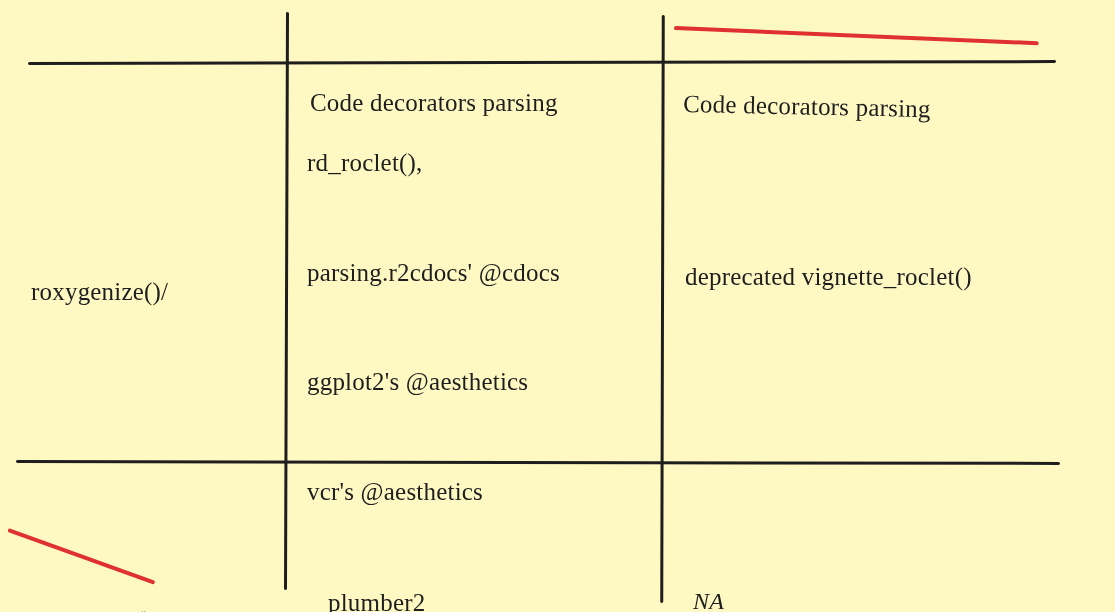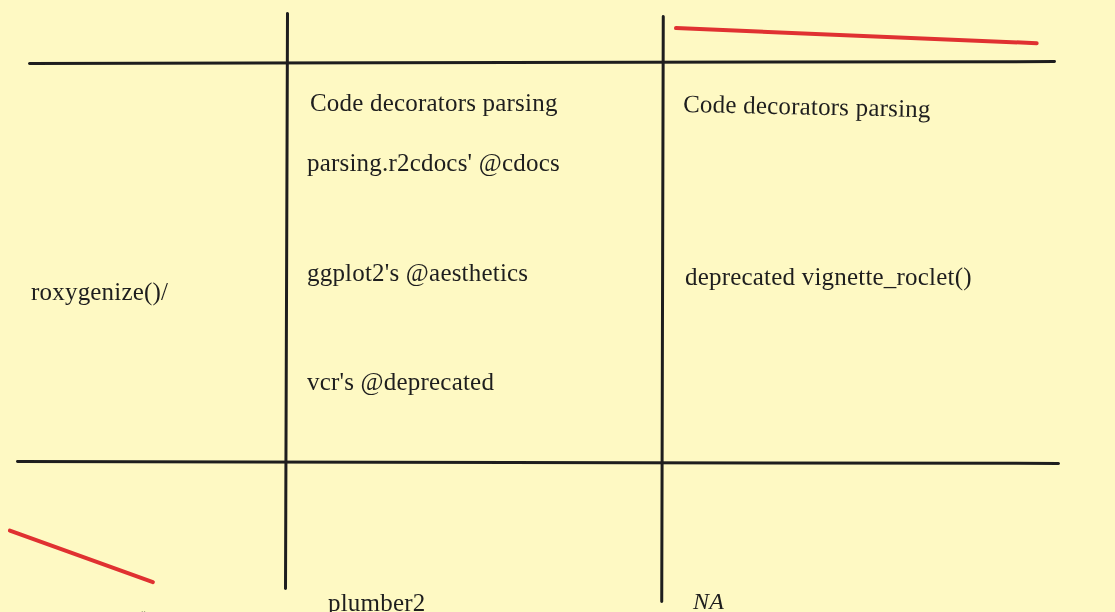--- a/index.html
+++ b/index.html
@@ -59,23 +59,24 @@
   <div class="txt tilt-header" style="left:685px; top:13px;">
     <div class="line">Code decorators parsing</div>
   </div>
   <div class="red-stroke" style="left:674px; top:26px; width:365px; transform:rotate(2.4deg);"></div>
 
   <div class="txt" style="left:31px; top:201px;">
     <div class="line">roxygenize()/</div>
   </div>
 
   <div class="txt" style="left:307px; top:72px;">
+    <div class="line">rd_roclet(),</div>
     <div class="line">parsing.r2cdocs' @cdocs</div>
     <div class="line">ggplot2's @aesthetics</div>
-    <div class="line">vcr's @deprecated</div>
+    <div class="line">vcr's @aesthetics</div>
     <div class="line"></div>
     
     
     
     
     
   </div>
 
   <div class="txt" style="left:685px; top:186px;">
     <div class="line">deprecated vignette_roclet()</div>

